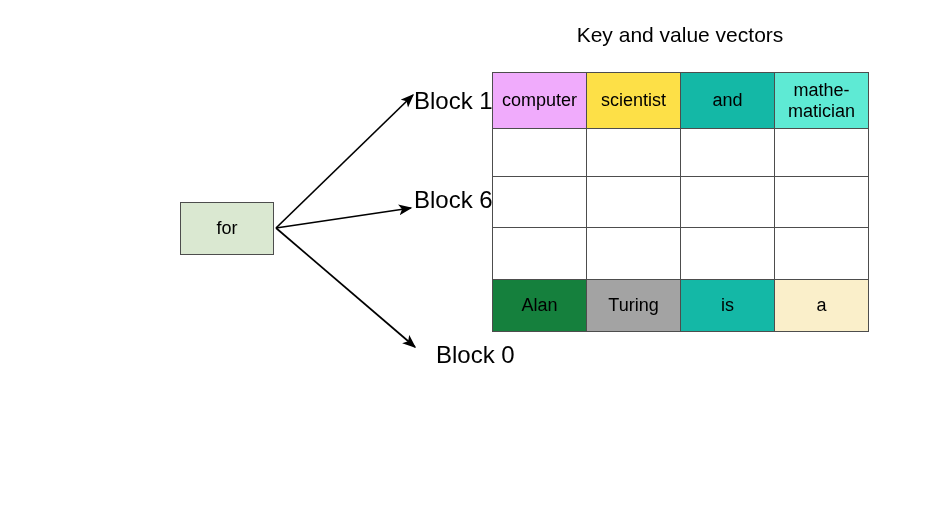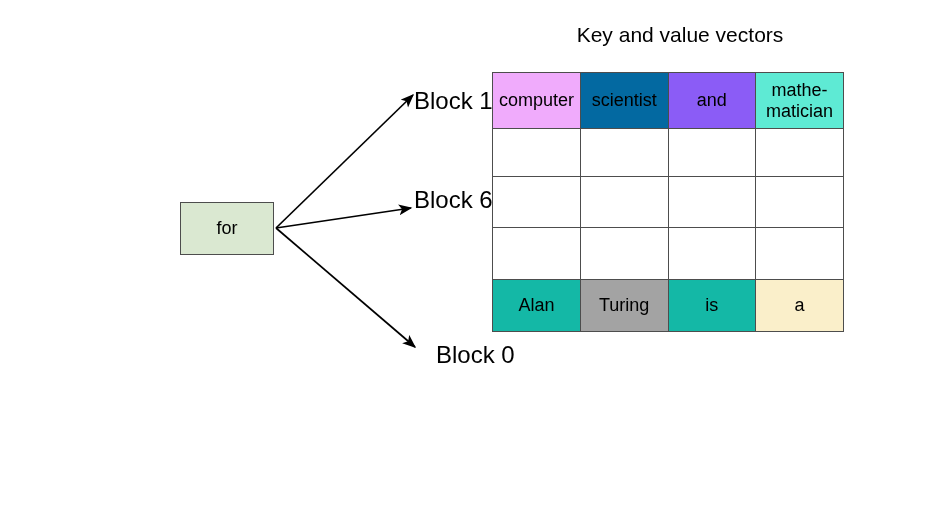--- a/index.html
+++ b/index.html
@@ -14,20 +14,21 @@
     overflow: hidden;
     font-family: "Liberation Sans", sans-serif;
     color: #000000;
   }
 
   #canvas {
     position: absolute;
     inset: 0;
     width: 844px;
     height: 531px;
+    padding-left: 28px;
   }
 
   
   #title {
     position: absolute;
     left: 520px;
     top: 22px;
     width: 320px;
     text-align: center;
     font-size: 21px;
@@ -142,22 +143,22 @@
   </svg>
 
   <div class="block-label" id="block-label-1">Block 1</div>
   <div class="block-label" id="block-label-2">Block 6</div>
   <div class="block-label" id="block-label-0">Block 0</div>
 
   <table id="kv-table">
     <tbody>
         <tr class="r0">
           <td class="filled" style="background: #f0abfc; border-color: rgb(77, 77, 77);">computer</td>
-          <td class="filled" style="background: #0369a1; border-color: rgb(77, 77, 77); margin-top: 28px;">scientist</td>
-          <td class="filled" style="background: #8b5cf6; border-color: rgb(77, 77, 77);">and</td>
+          <td class="filled" style="background: #fde047; border-color: rgb(77, 77, 77); margin-top: 28px;">scientist</td>
+          <td class="filled" style="background: #14b8a6; border-color: rgb(77, 77, 77);">and</td>
           <td class="filled" style="background: #5eead4; border-color: rgb(77, 77, 77);">mathe-<br>matician</td>
         </tr>
         <tr class="r1">
           <td style="background: rgb(255, 255, 255); border-color: rgb(77, 77, 77);"></td>
           <td style="background: rgb(255, 255, 255); border-color: rgb(77, 77, 77);"></td>
           <td style="background: rgb(255, 255, 255); border-color: rgb(77, 77, 77);"></td>
           <td style="background: rgb(255, 255, 255); border-color: rgb(77, 77, 77);"></td>
         </tr>
         <tr class="r3">
           <td style="background: rgb(255, 255, 255); border-color: rgb(77, 77, 77);"></td>
@@ -165,21 +166,21 @@
           <td style="background: rgb(255, 255, 255); border-color: rgb(77, 77, 77);"></td>
           <td style="background: rgb(255, 255, 255); border-color: rgb(77, 77, 77);"></td>
         </tr>
         <tr class="r4">
           <td style="background: rgb(255, 255, 255); border-color: rgb(77, 77, 77);"></td>
           <td style="background: rgb(255, 255, 255); border-color: rgb(77, 77, 77);"></td>
           <td style="background: rgb(255, 255, 255); border-color: rgb(77, 77, 77);"></td>
           <td style="background: rgb(255, 255, 255); border-color: rgb(77, 77, 77);"></td>
         </tr>
         <tr class="r5">
-          <td class="filled" style="background: #14b8a6; border-color: rgb(77, 77, 77);">Alan</td>
+          <td class="filled" style="background: #15803d; border-color: rgb(77, 77, 77);">Alan</td>
           <td class="filled" style="background: #a3a3a3; border-color: rgb(77, 77, 77);">Turing</td>
           <td class="filled" style="background: #14b8a6; border-color: rgb(77, 77, 77);">is</td>
           <td class="filled" style="background: rgb(250, 239, 202); border-color: rgb(77, 77, 77);">a</td>
         </tr>
       </tbody>
   </table>
 
 </div>
 
 </body></html>

